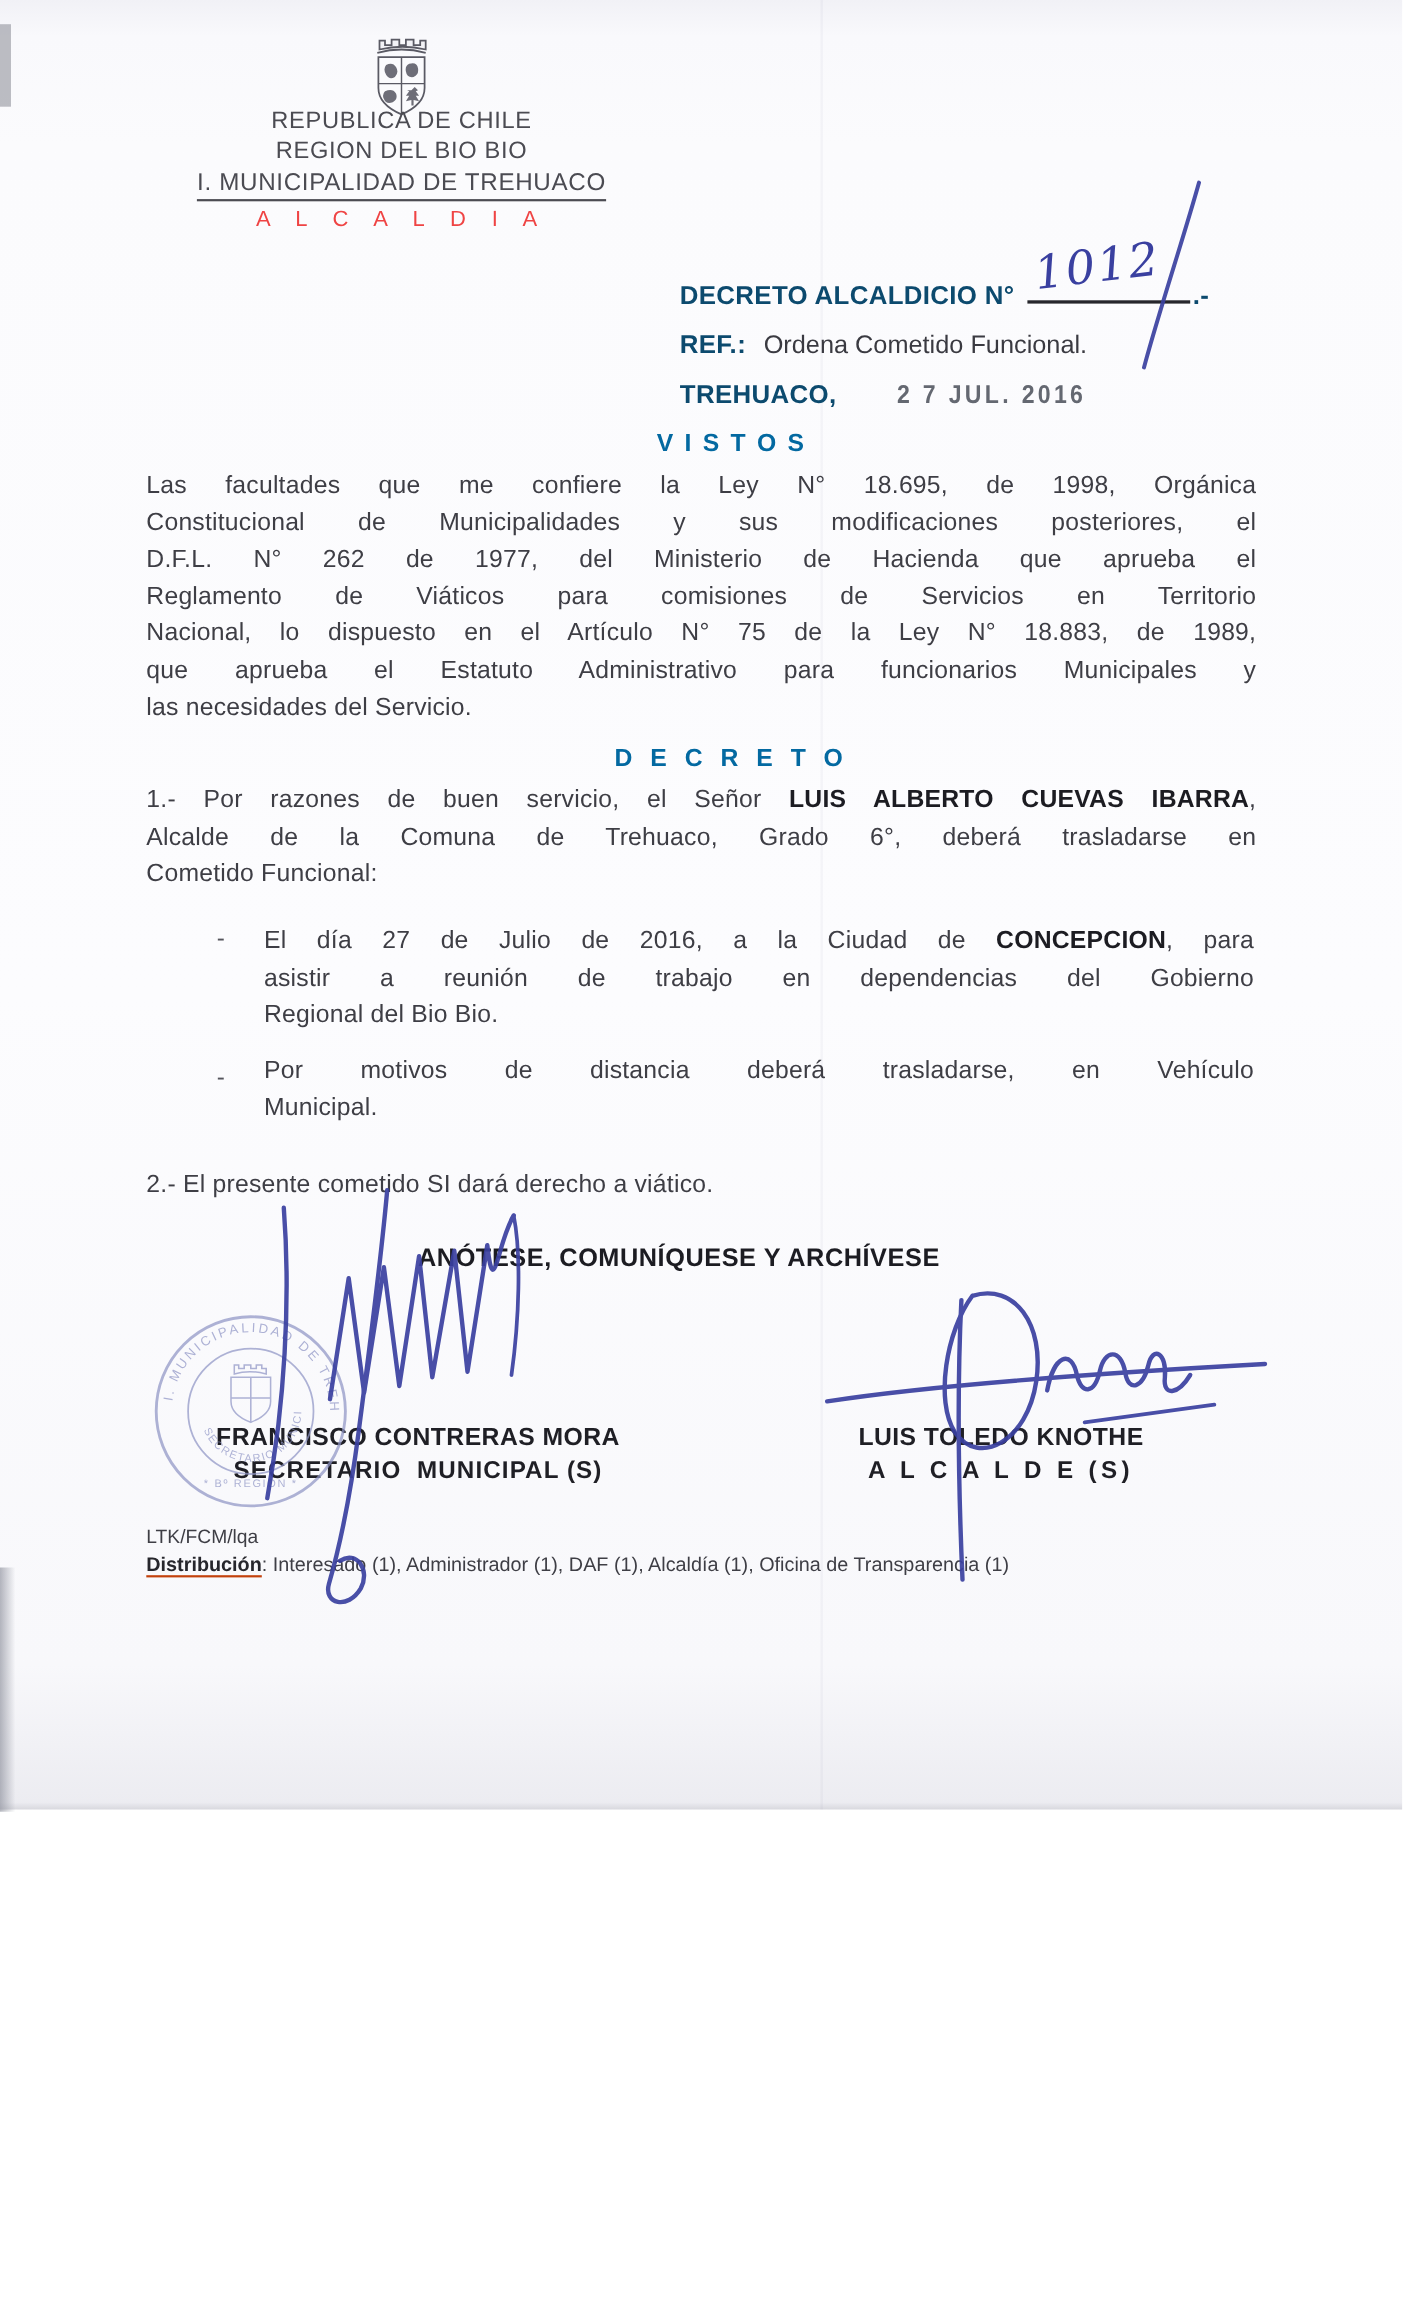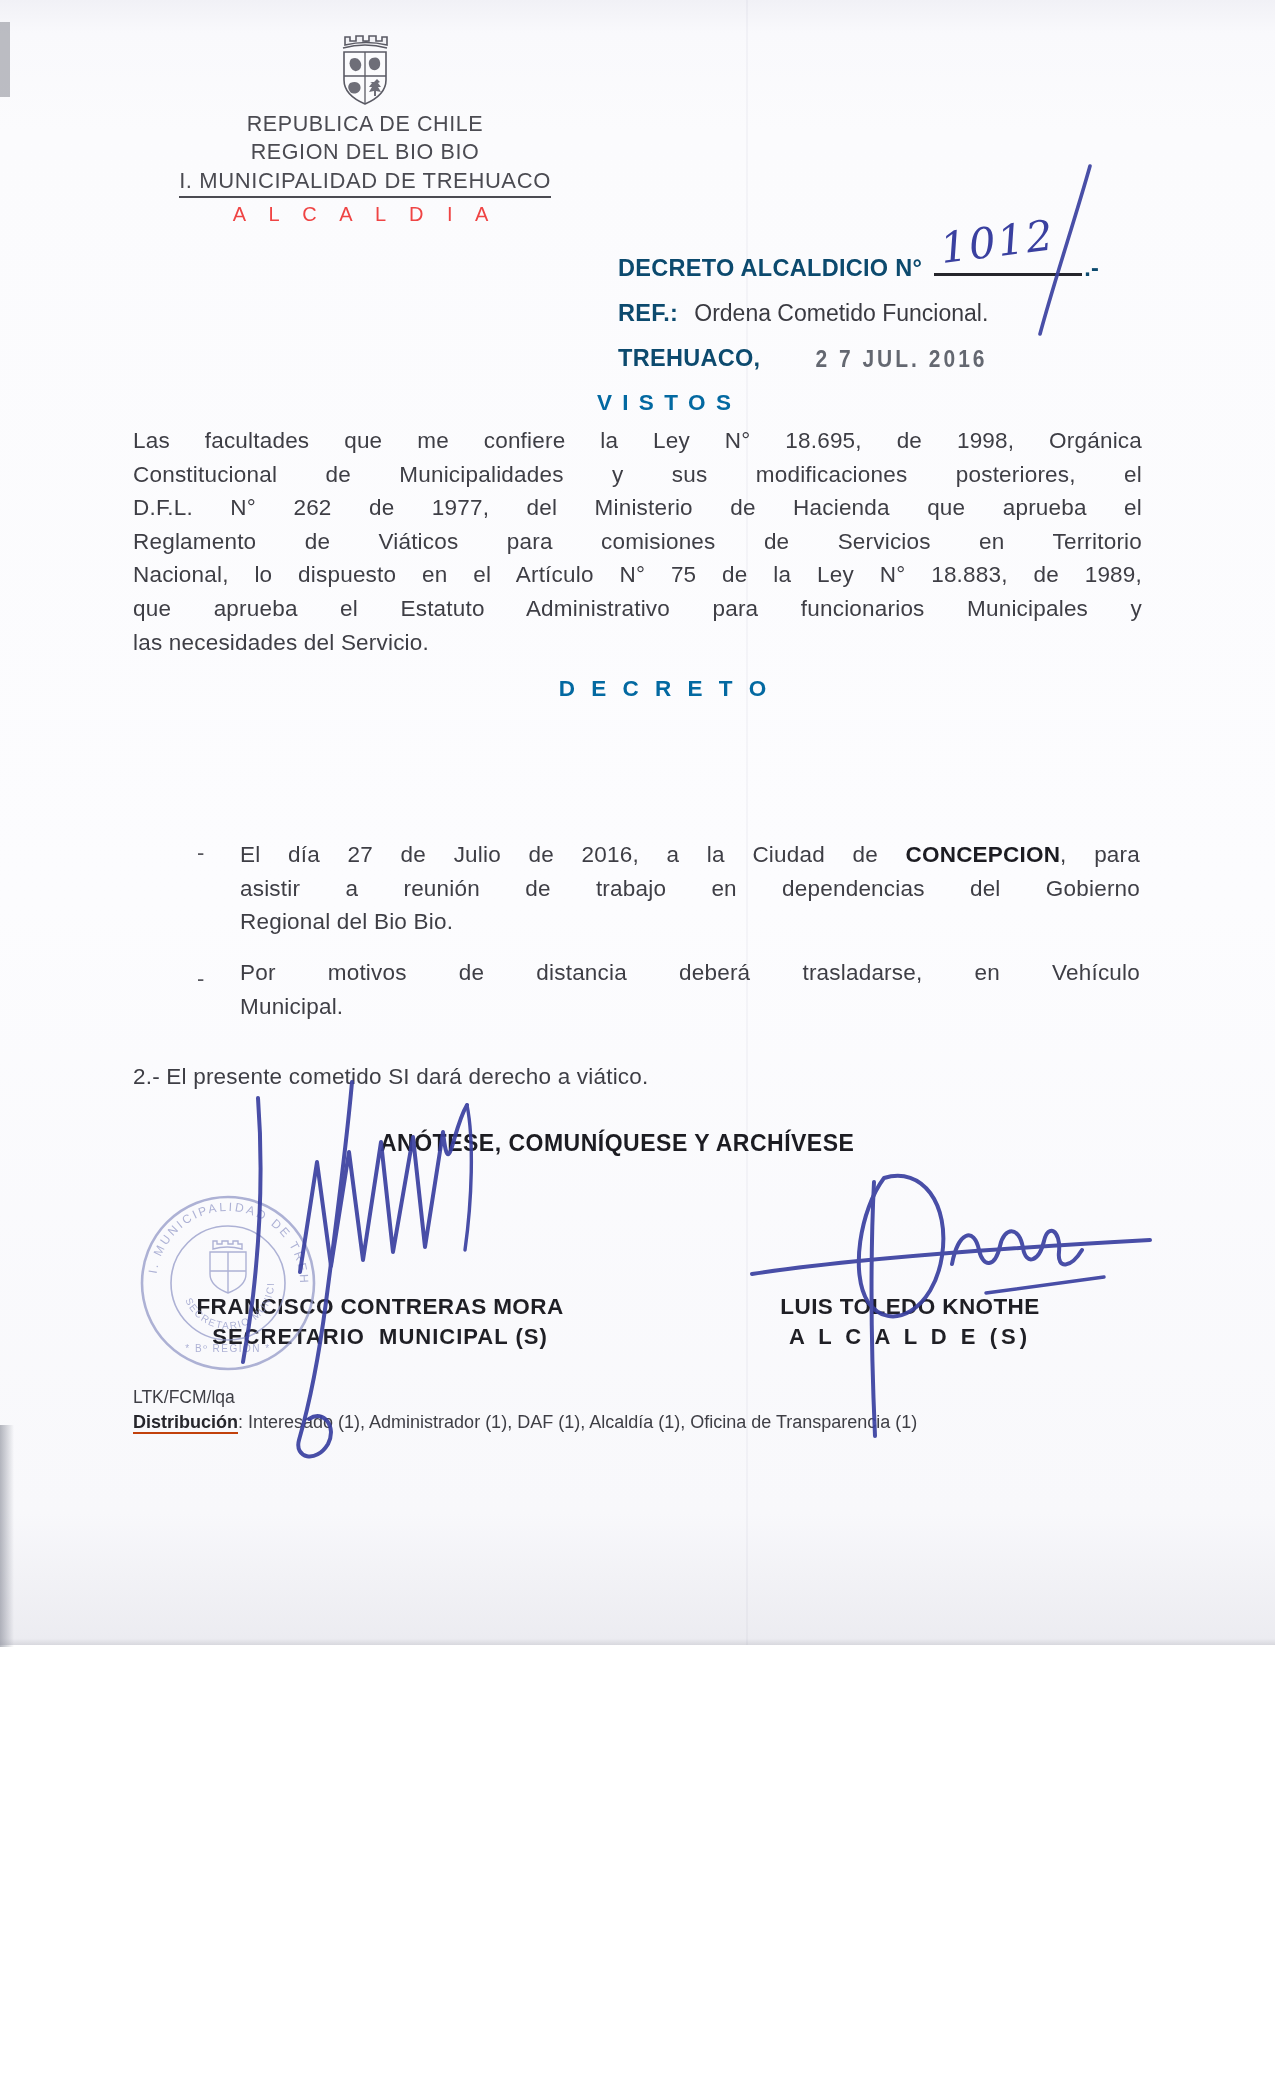--- a/index.html
+++ b/index.html
@@ -7,21 +7,21 @@
           font-family:"Liberation Sans",sans-serif;}
   
   .page{position:absolute;left:0;top:0;width:1275px;height:1645px;
         background:linear-gradient(180deg,#f1f1f6 0%,#f9f9fc 2%,#fbfbfd 8%,#fcfcfe 55%,#f8f8fb 92%,#ececf1 99.6%,#d8d8de 100%);}
   .fold-line{position:absolute;left:746px;top:0;width:2px;height:1645px;background:rgba(120,120,150,0.06);}
   .edge-left{position:absolute;left:0;top:1425px;width:14px;height:222px;
              background:linear-gradient(90deg,rgba(140,143,155,0.65),rgba(140,143,155,0));}
   .edge-top-left{position:absolute;left:0;top:22px;width:10px;height:75px;background:rgba(110,112,125,0.45);}
 
   
-  .hdr-block{position:absolute;left:150px;top:111px;width:430px;text-align:center;color:#4b4b52;}
+  .hdr-block{position:absolute;left:150px;top:96px;width:430px;text-align:center;color:#4b4b52;}
   .hdr-line{font-size:21.5px;line-height:27.5px;letter-spacing:0.6px;}
   .hdr-line-3{font-size:22px;line-height:30px;}
   .hdr-underline{display:inline-block;border-bottom:2px solid #4b4b52;padding-bottom:0px;}
   .hdr-line-4{font-size:20px;line-height:28px;letter-spacing:9px;color:#ef4444;margin-top:2px;}
 
   
   .meta{position:absolute;left:618px;top:243px;width:560px;color:#3a3a41;}
   .meta-row{position:absolute;left:0;white-space:nowrap;}
   .r1{top:0;}
   .r2{top:57px;}
@@ -121,20 +121,25 @@
     <div class="ln jl">Las facultades que me confiere la Ley N° 18.695, de 1998, Orgánica</div>
     <div class="ln jl">Constitucional de Municipalidades y sus modificaciones posteriores, el</div>
     <div class="ln jl">D.F.L. N° 262 de 1977, del Ministerio de Hacienda que aprueba el</div>
     <div class="ln jl">Reglamento de Viáticos para comisiones de Servicios en Territorio</div>
     <div class="ln jl">Nacional, lo dispuesto en el Artículo N° 75 de la Ley N° 18.883, de 1989,</div>
     <div class="ln jl">que aprueba el Estatuto Administrativo para funcionarios Municipales y</div>
     <div class="ln ll">las necesidades del Servicio.</div>
   </div>
 
   <div class="sec-heading" style="top:676px;letter-spacing:5px;">D E C R E T O</div>
+  <div class="para" style="top:710px;">
+    <div class="ln jl"><span>1.- Por razones de buen servicio, el Señor </span><b>LUIS ALBERTO CUEVAS IBARRA</b><span>,</span></div>
+    <div class="ln jl">Alcalde de la Comuna de Trehuaco, Grado 6°, deberá trasladarse en</div>
+    <div class="ln ll">Cometido Funcional:</div>
+  </div>
 
   <div class="bullet-marker" style="top:840px;">-</div>
   <div class="bullet" style="top:838px;">
     <div class="ln jl"><span>El día 27 de Julio de 2016, a la Ciudad de </span><b>CONCEPCION</b><span>, para</span></div>
     <div class="ln jl">asistir a reunión de trabajo en dependencias del Gobierno</div>
     <div class="ln ll">Regional del Bio Bio.</div>
   </div>
 
   <div class="bullet-marker" style="top:966px;">-</div>
   <div class="bullet" style="top:956px;">

